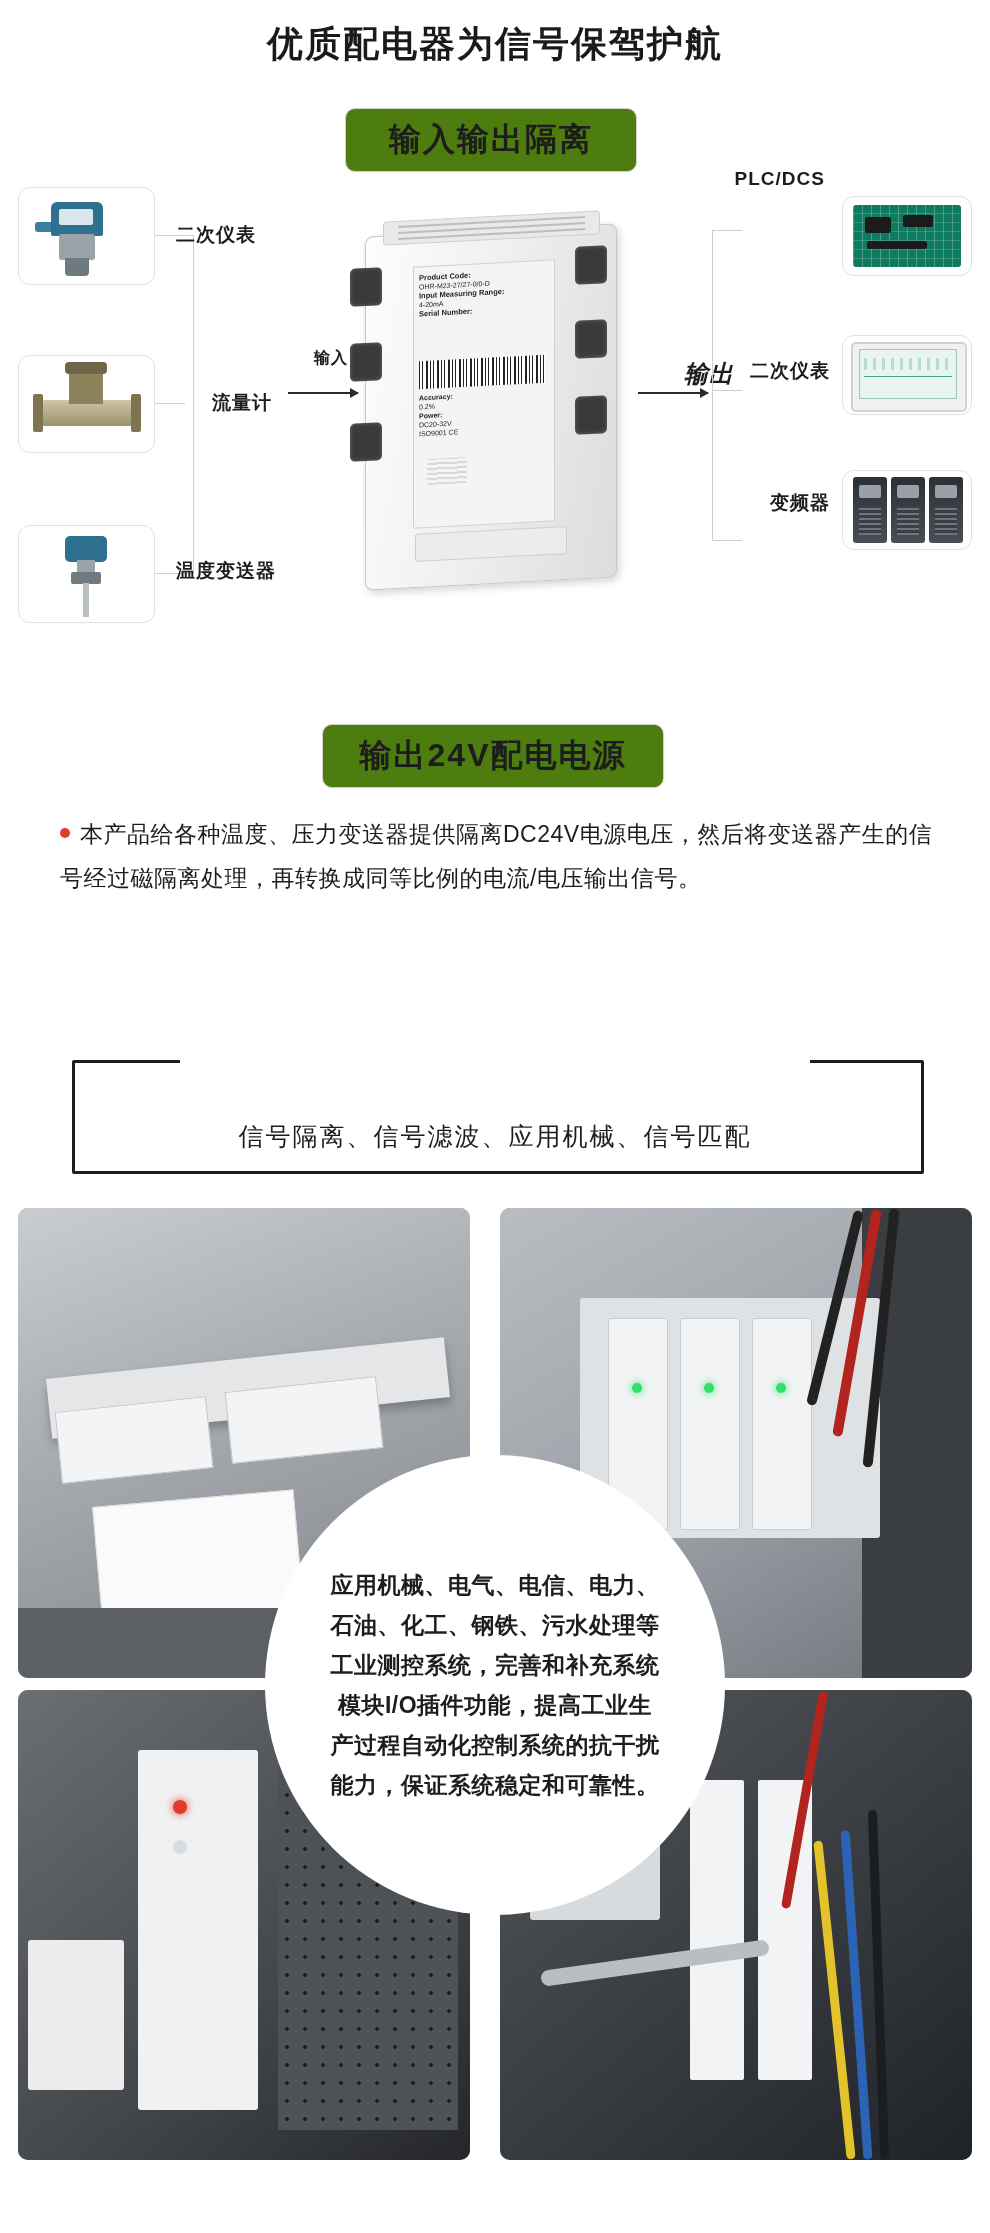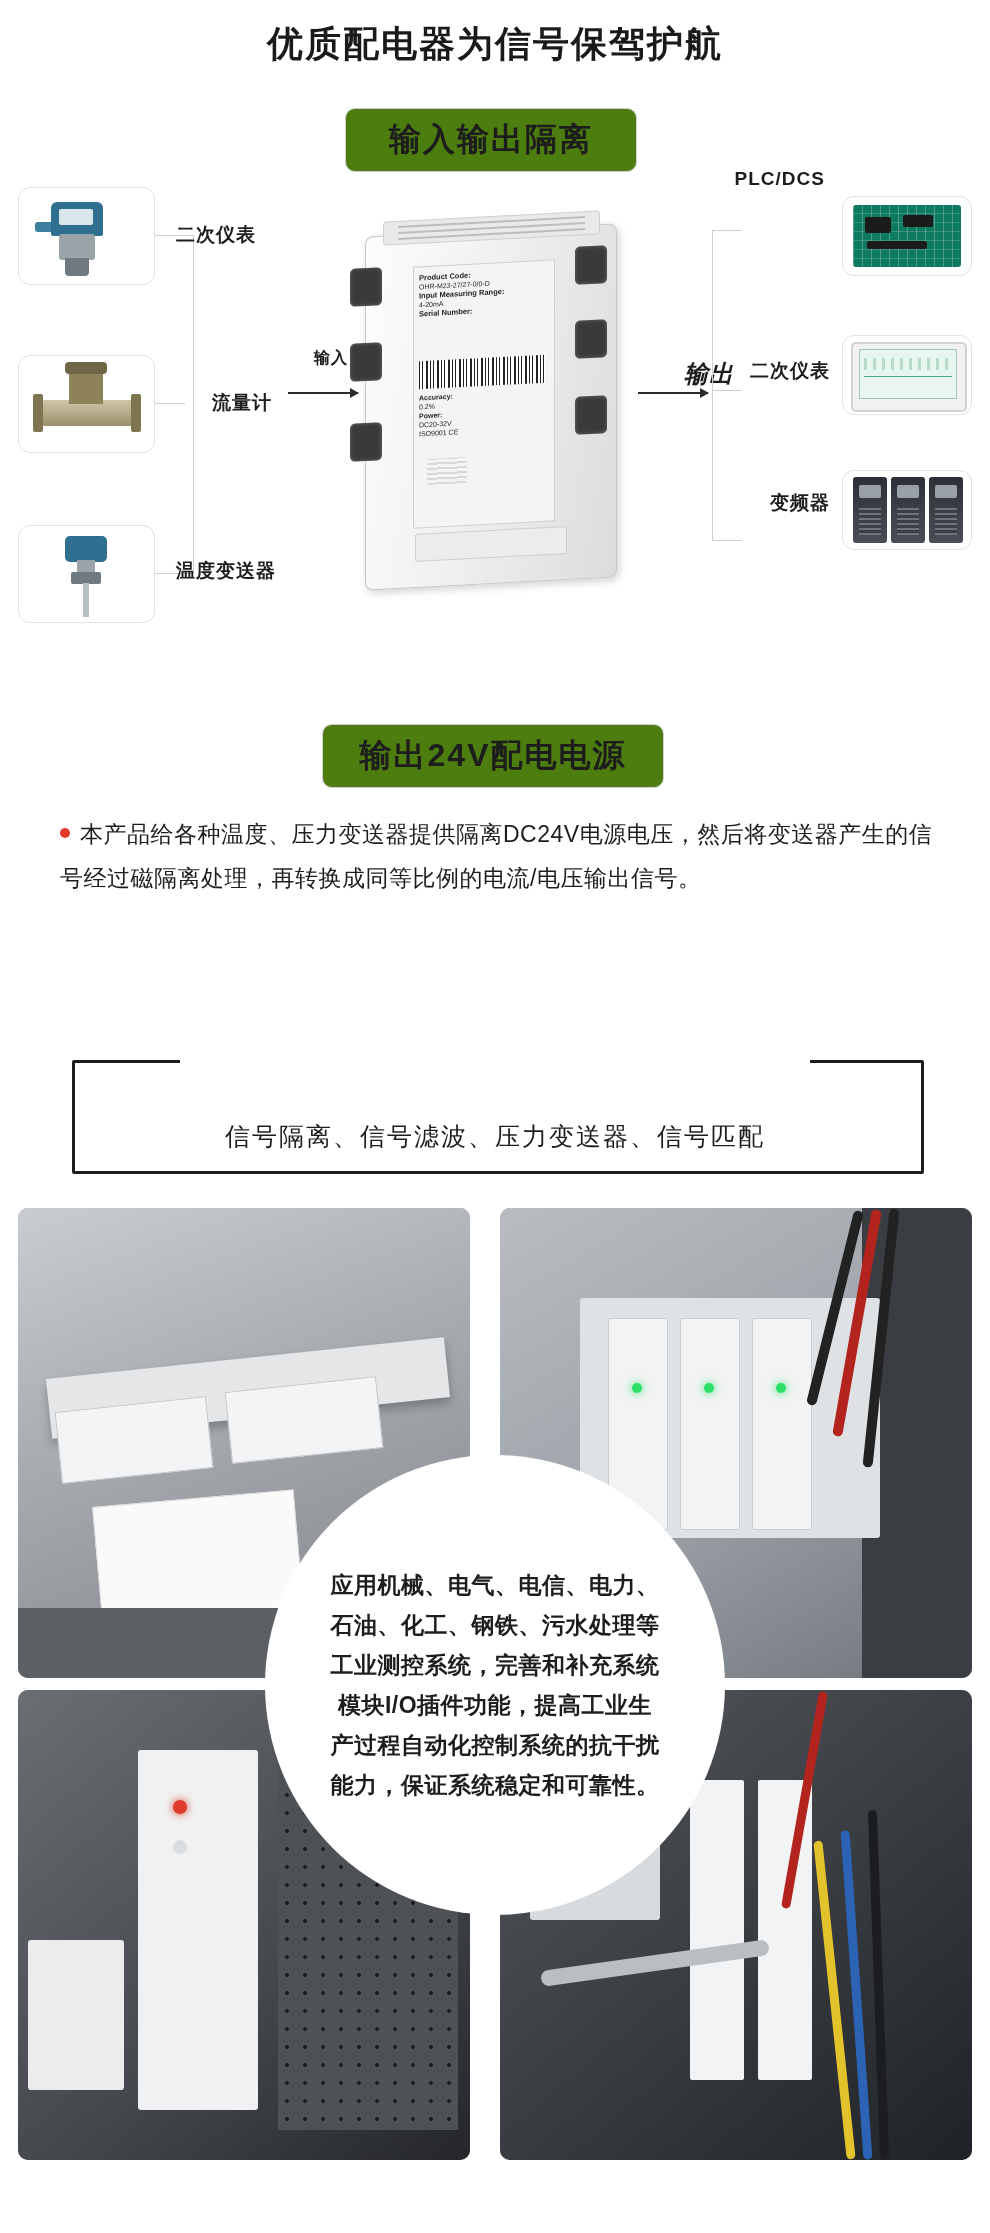--- a/index.html
+++ b/index.html
@@ -350,21 +350,21 @@
 
 <div class="badge badge-24v">输出24V配电电源</div>
 
 <div class="para">
   <span class="dot"></span><span>本产品给各种温度、压力变送器提供隔离DC24V电源电压，然后将变送器产生的信号经过磁隔离处理，再转换成同等比例的电流/电压输出信号。</span>
 </div>
 
 <div class="sec2">
   <div class="bracket"></div>
   <div class="bracket-mask"></div>
-  <div class="sec2-sub">信号隔离、信号滤波、压力变送器、信号匹配</div>
+  <div class="sec2-sub">信号隔离、信号滤波、应用机械、信号匹配</div>
 
   <div class="photo p-tl">
     <div class="ph-bg tl-bg"></div>
     <div class="tl-rail"></div>
     <div class="tl-mod tl-m1"></div>
     <div class="tl-mod tl-m2"></div>
     <div class="tl-paper"></div>
     <div class="tl-dark"></div>
   </div>
 

